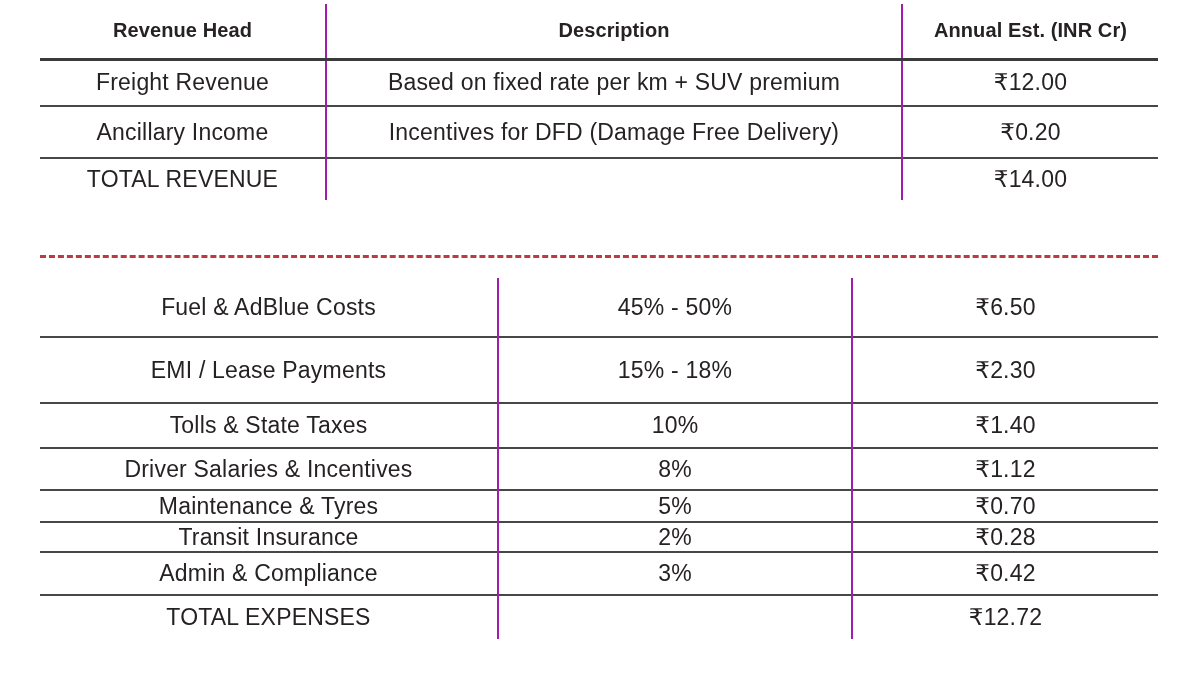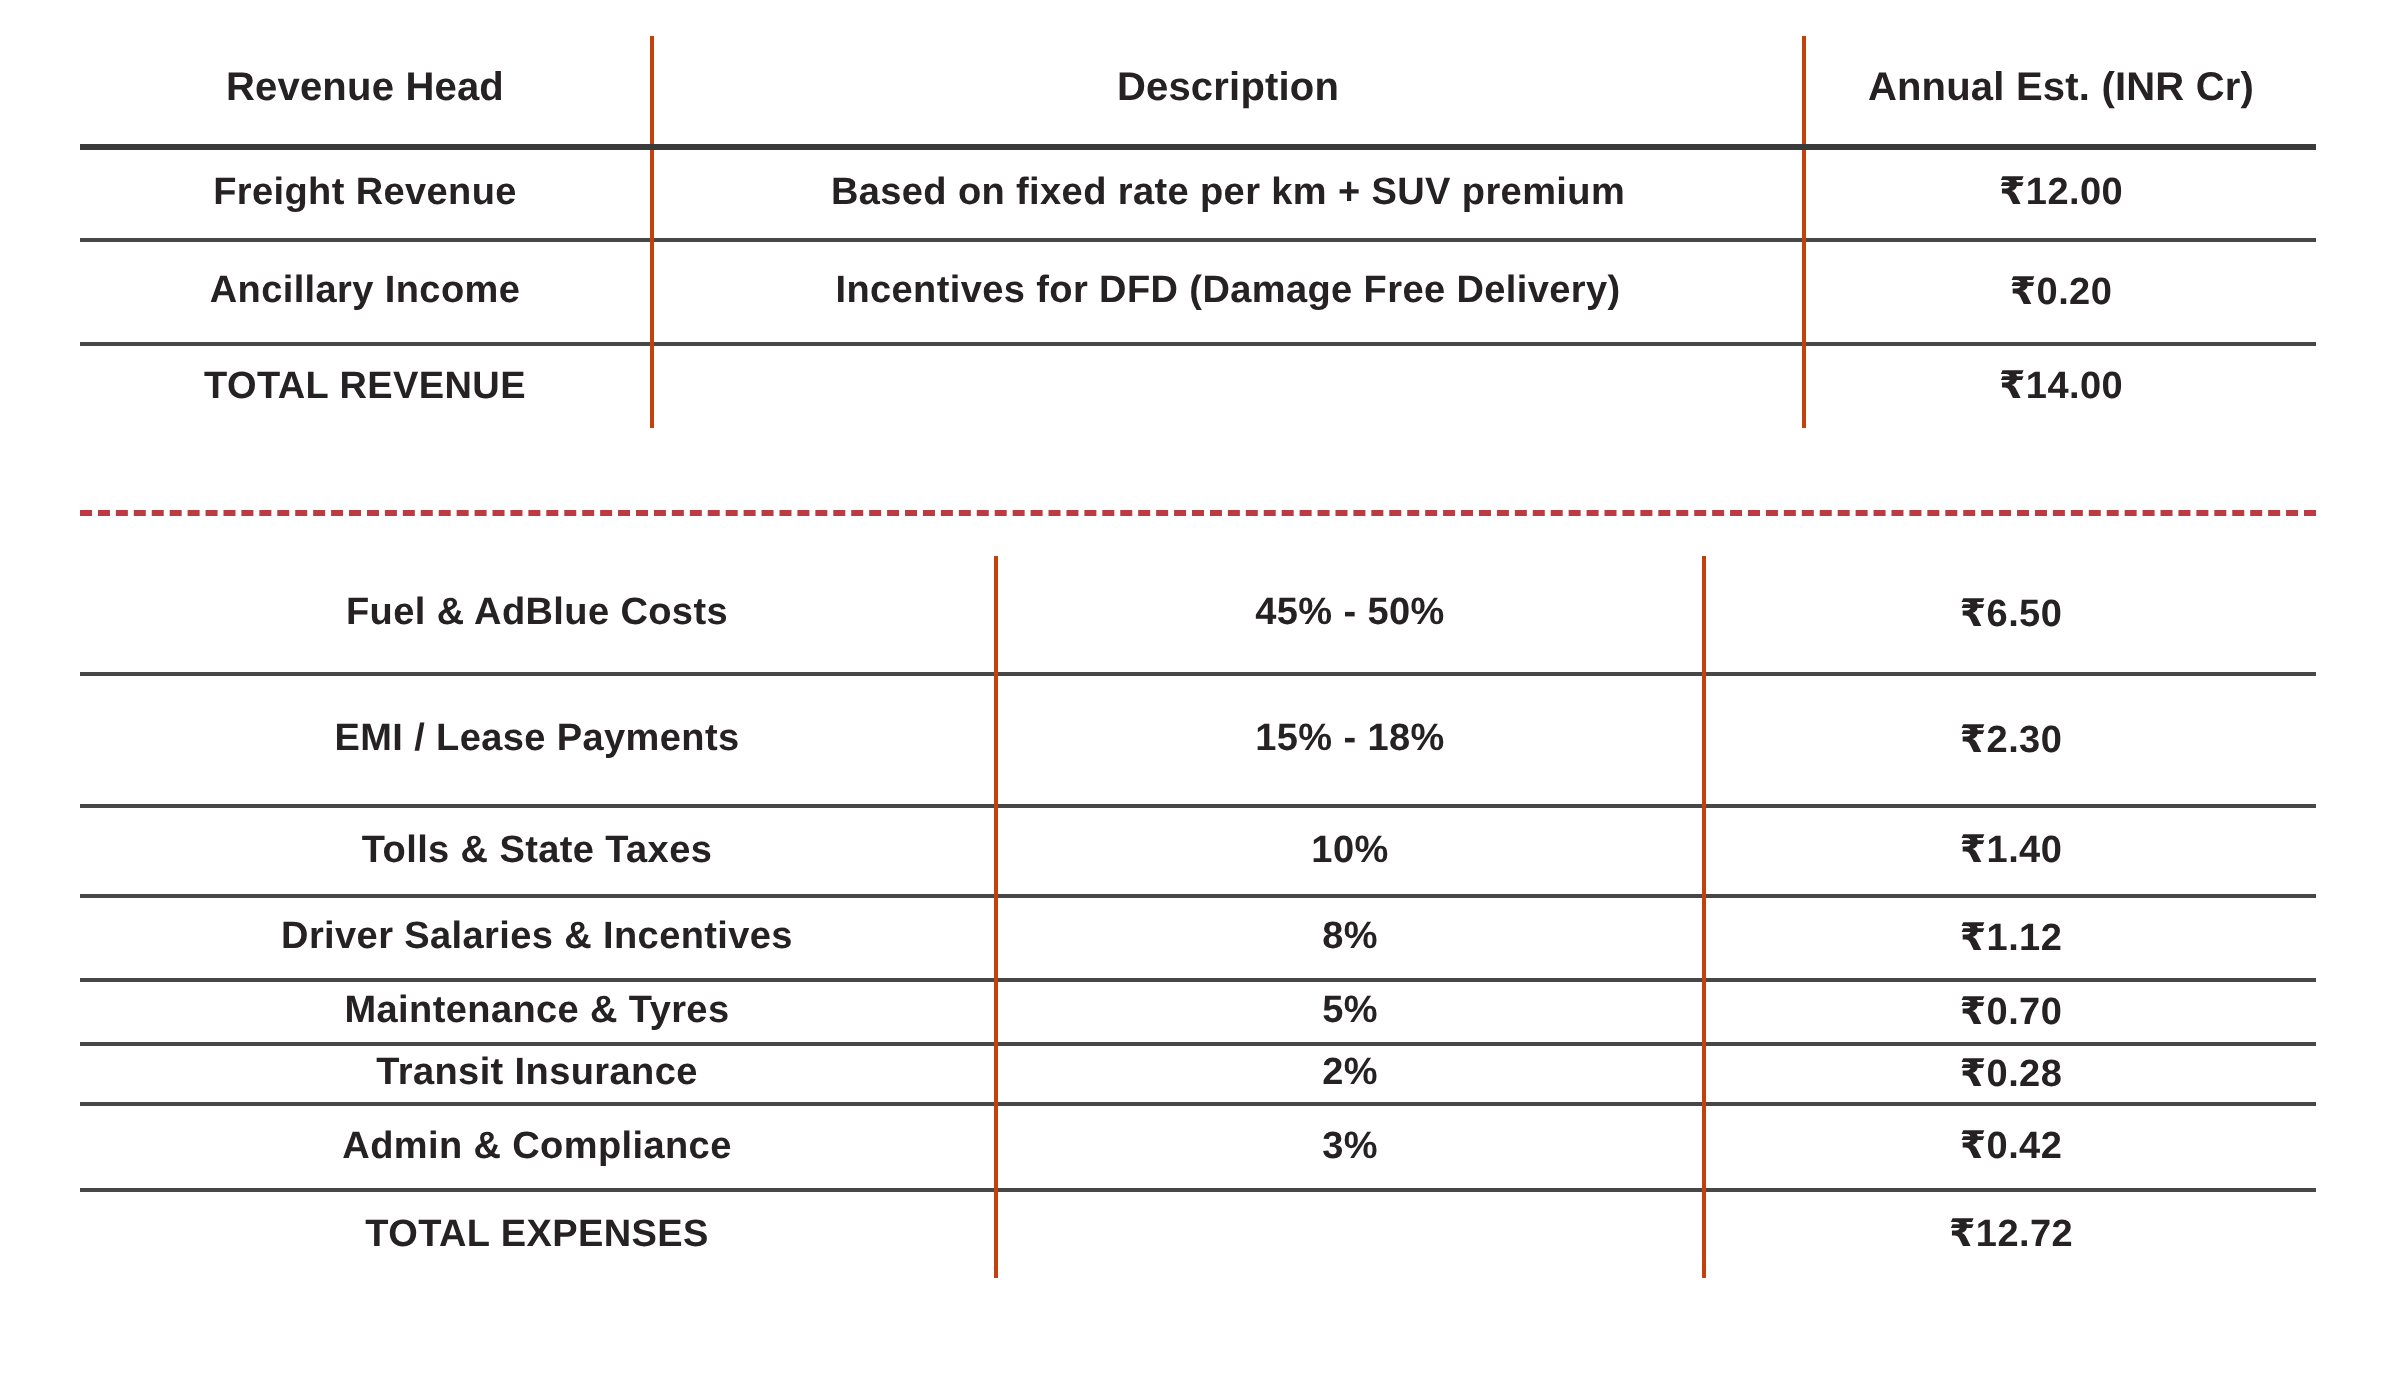--- a/index.html
+++ b/index.html
@@ -16,39 +16,39 @@
     color: #262224;
     overflow: hidden;
   }
   table.tbl {
     position: absolute;
     left: 40px;
     width: 1118px;
     border-collapse: collapse;
     table-layout: fixed;
   }
-  .t1 { top: 18px; }
+  .t1 { top: 4px; }
   .t2 { top: 278px; }
   .tbl th, .tbl td {
     padding: 0 6px;
     text-align: center;
     vertical-align: middle;
-    font-size: 19px;
-    font-weight: 700;
+    font-size: 23px;
+    font-weight: 400;
     letter-spacing: 0.2px;
     overflow: hidden;
     white-space: nowrap;
   }
   .tbl th {
     font-size: 20px;
     font-weight: 700;
     letter-spacing: 0.1px;
   }
   
-  .tbl .c2, .tbl .c3 { border-left: 2px solid #c2410c; }
+  .tbl .c2, .tbl .c3 { border-left: 2px solid #a21caf; }
   
   tr.hdr   { border-bottom: 3px solid #3a3a3a; }
   tr.row   { border-bottom: 2px solid #474747; }
   tr.total { border-bottom: none; }
   
   .t1 tr.hdr   { height: 55px; }
   .t1 tr.r0    { height: 47px; }
   .t1 tr.r1    { height: 45px; }
   .t1 tr.r2    { height: 52px; }
   .t1 tr.total { height: 42px; }

